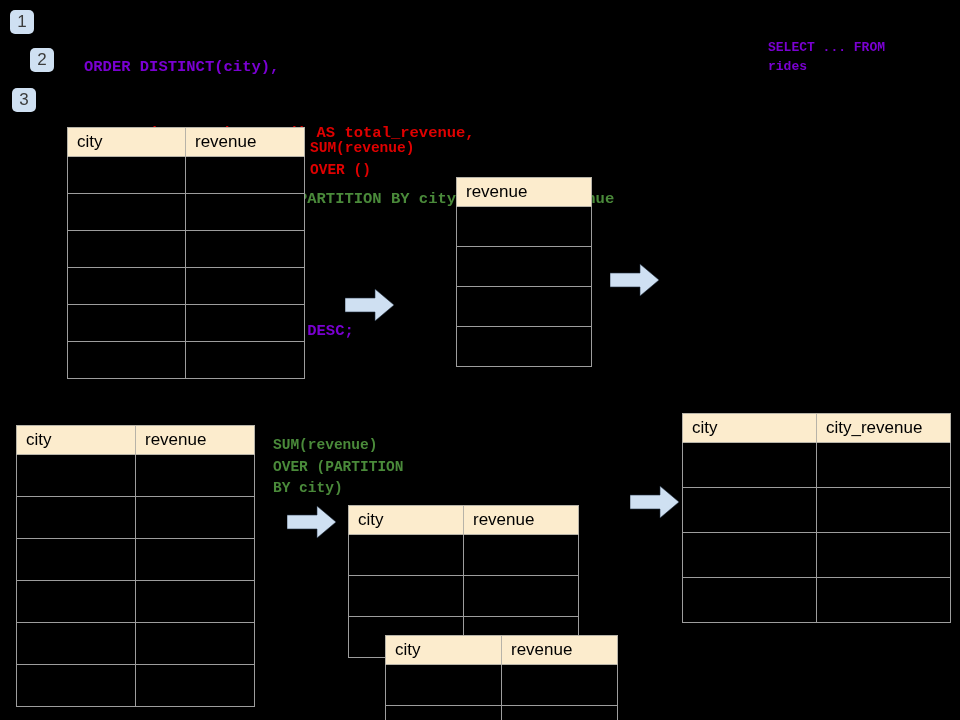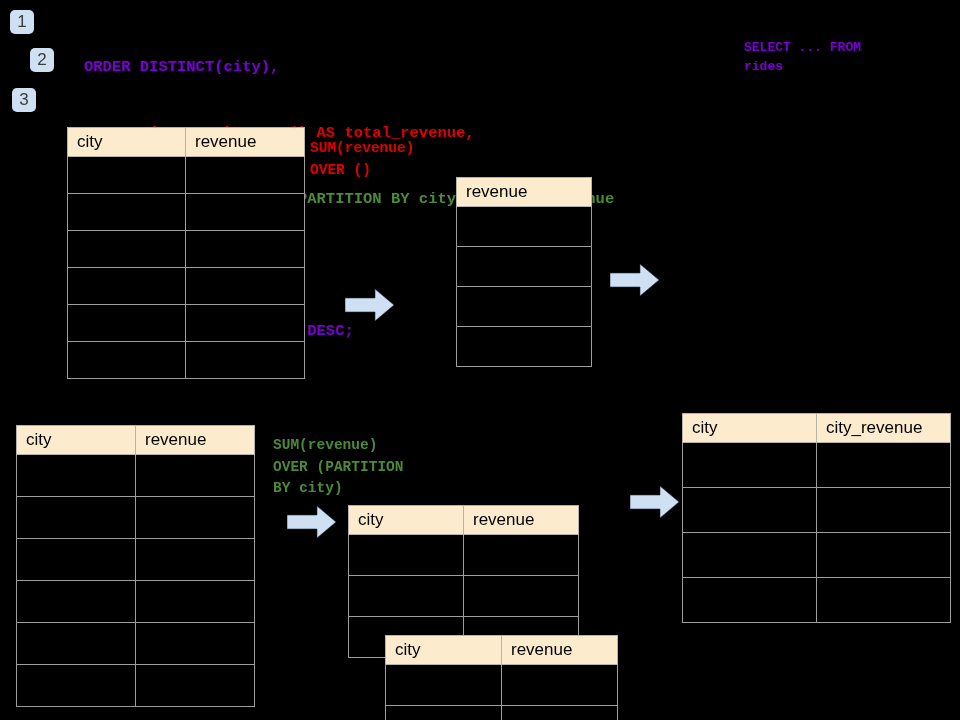--- a/index.html
+++ b/index.html
@@ -97,21 +97,21 @@
   <div class="badge" style="left:12px; top:88px;">3</div>
 
   <div class="sql" style="left:84px; top:12px;">
     <div class="sql-line c-purple">ORDER DISTINCT(city),</div>
     <div class="sql-line c-red">    SUM(revenue) OVER () AS total_revenue,</div>
     <div class="sql-line c-green">    SUM(revenue) OVER (PARTITION BY city) as city_revenue</div>
     <div class="sql-line c-purple">  FROM rides</div>
     <div class="sql-line c-purple">  ORDER by city_revenue DESC;</div>
   </div>
 
-  <div class="anno small c-purple" style="left:744px; top:38px;">SELECT ... FROM
+  <div class="anno small c-purple" style="left:768px; top:38px;">SELECT ... FROM
 rides</div>
 
   <div class="anno c-red" style="left:310px; top:138px;">SUM(revenue)
 OVER ()</div>
 
   <div class="anno c-green" style="left:273px; top:435px;">SUM(revenue)
 OVER (PARTITION
 BY city)</div>
 
   <table class="tbl" style="left:67px; top:127px; width:237px;">

